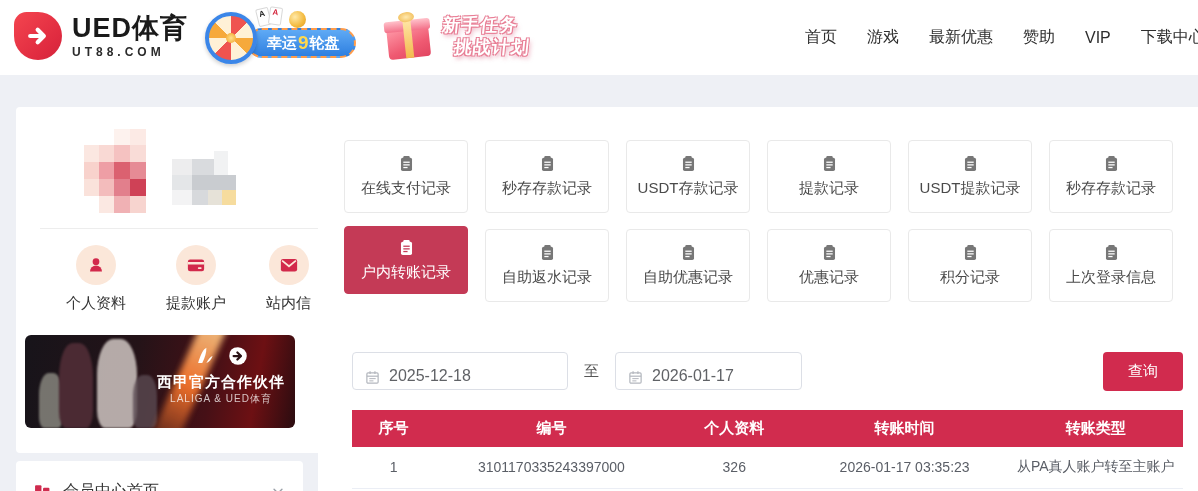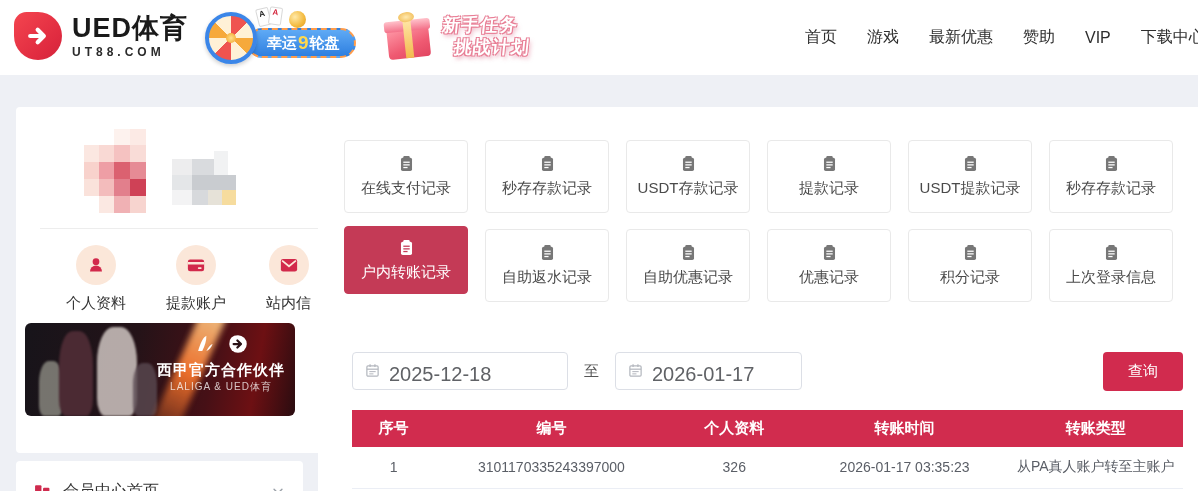--- a/index.html
+++ b/index.html
@@ -69,21 +69,21 @@
   
   .side-card { position:absolute; background:#fff; border-radius:4px; }
   .card-profile { left:16px; top:107px; width:345px; height:346px; }
   .avatar-mosaic { position:absolute; left:68px; top:22px; }
   .profile-divider { position:absolute; left:24px; right:24px; top:121px; border-bottom:1px solid #ededed; }
   .quick-links { position:absolute; left:0; right:0; top:138px; display:flex; justify-content:space-evenly; padding:0 10px; }
   .quick-link { display:flex; flex-direction:column; align-items:center; cursor:pointer; }
   .ql-circle { width:40px; height:40px; border-radius:50%; background:#fbe7d9; display:flex; align-items:center; justify-content:center; }
   .ql-label { margin-top:9px; font-size:15px; color:#333; }
 
-  .laliga-banner { position:absolute; left:9px; top:216px; width:270px; height:93px; border-radius:6px;
+  .laliga-banner { position:absolute; left:9px; top:228px; width:270px; height:93px; border-radius:6px;
     overflow:hidden; cursor:pointer;
     background:linear-gradient(100deg,#17141a 0%,#241318 40%,#461016 68%,#6d1013 84%,#2a0c10 100%); }
   .lb-streak { position:absolute; left:150px; top:-30px; width:26px; height:160px; transform:rotate(24deg);
     background:linear-gradient(#ffdf9e,#ff7a2e 50%,rgba(255,80,30,0)); filter:blur(3px); opacity:.9; }
   .lb-player { position:absolute; border-radius:40% 40% 20% 20%; filter:blur(1px); }
   .lb-p1 { left:34px; top:8px; width:34px; height:85px; background:#4b2a33; }
   .lb-p2 { left:72px; top:4px; width:40px; height:89px; background:#cfc6c2; opacity:.85; }
   .lb-p3 { left:14px; top:38px; width:24px; height:55px; background:#8e8d84; opacity:.8; }
   .lb-p4 { left:108px; top:40px; width:24px; height:53px; background:#5a4a52; opacity:.8; }
   .lb-content { position:absolute; right:10px; top:10px; text-align:center; z-index:2; }
@@ -102,21 +102,21 @@
     grid-template-columns:repeat(6,124px); column-gap:17px; row-gap:16px; }
   .tab { --bg:#fff; height:73px; background:var(--bg); border:1px solid #e9e9e9; border-radius:4px;
     display:flex; flex-direction:column; align-items:center; justify-content:center; gap:7px;
     font-size:15px; color:#4a4a4a; cursor:pointer; }
   .tab .clip-icon { color:#777; }
   .tab.active { --bg:#c43a56; background:var(--bg); border-color:#c43a56; color:#fff; height:68px; margin-top:-3px; }
   .tab.active .clip-icon { color:#fff; }
 
   .filter-row { position:absolute; left:34px; top:245px; display:flex; align-items:center; }
   .date-input { width:216px; height:38px; border:1px solid #dcdfe6; border-radius:4px; background:#fff;
-    display:flex; align-items:flex-start; padding:10px 12px; gap:9px; font-size:20px; color:#606266; cursor:text; }
+    display:flex; align-items:flex-end; padding:4px 12px; gap:9px; font-size:16px; color:#606266; cursor:text; }
   .to-label { margin:0 16px; font-size:15px; color:#555; }
   .search-btn { position:absolute; right:15px; top:245px; width:80px; height:39px; background:#d12b4e;
     color:#fff; font-size:15px; border:none; border-radius:4px; cursor:pointer; }
 
   .records-table { position:absolute; left:34px; right:15px; top:303px; width:831px; border-collapse:collapse; }
   .records-table th { background:#d12c4e; color:#fff; font-size:15px; font-weight:600; height:37px; text-align:center; }
   .records-table td { height:41px; text-align:center; font-size:14px; color:#5a5e66; border-bottom:1px solid #ebeef5; background:#fff; }
 </style>
 </head>
 <body>

